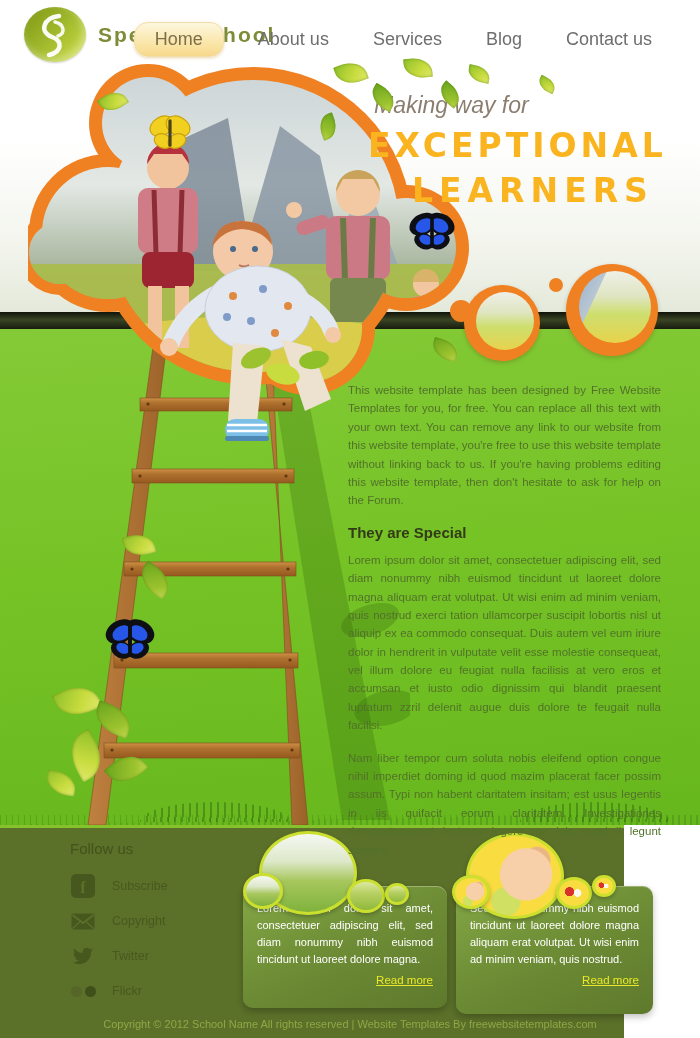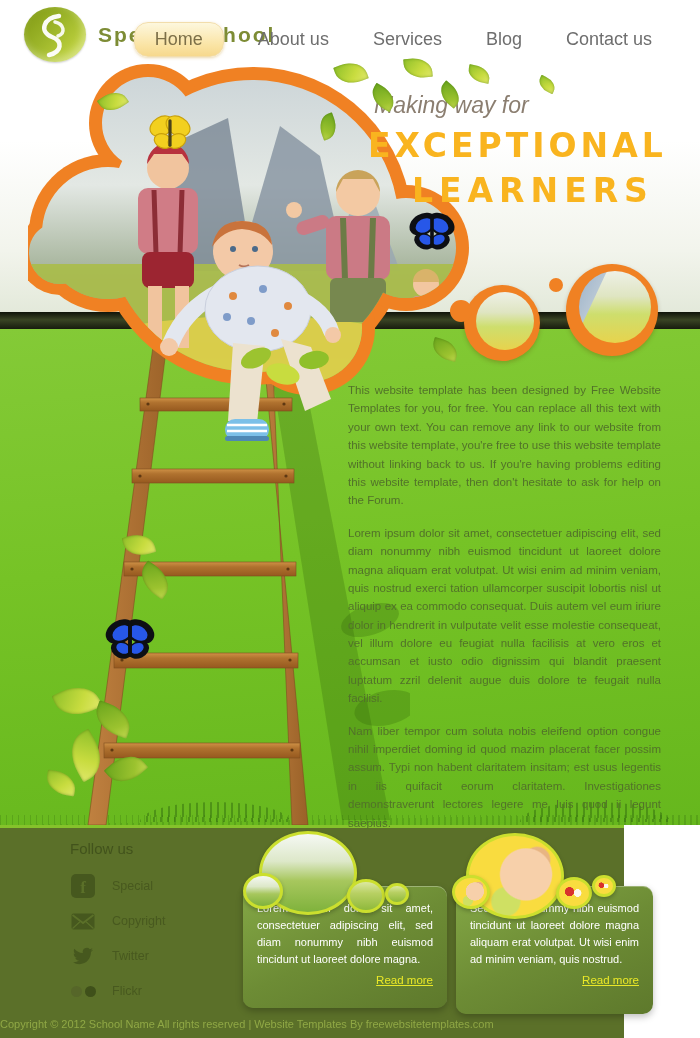--- a/index.html
+++ b/index.html
@@ -145,21 +145,21 @@
   .scene-candy{
     background:
       radial-gradient(circle at 35% 45%, #d8312c 0 18%, rgba(0,0,0,0) 20%),
       radial-gradient(circle at 62% 50%, #fdf7ee 0 16%, rgba(0,0,0,0) 18%),
       #f9dc3f;
   }
   .scene-grass{
     background:linear-gradient(#dce8a2 0%,#b8d063 40%,#8fb93c 100%);
   }
   .copyright{
-    position:absolute;left:0;bottom:8px;width:700px;
+    position:absolute;left:0;bottom:8px;width:700px;text-align:center;
     font-size:11px;color:#90a845;
   }
 </style>
 </head>
 <body>
 
 <div class="page-top"></div>
 <div class="dark-band"></div>
 
 <div class="green-section">
@@ -399,36 +399,37 @@
     <ellipse cx="25" cy="26" rx="5" ry="3.6" transform="rotate(-25 25 26)"></ellipse>
   </g>
   <rect x="18.6" y="8" width="2.8" height="24" rx="1.4" fill="#0d0f14"></rect>
 </svg>
 
 <div class="content">
   <div class="section">
     <p>This website template has been designed by Free Website Templates for you, for free. You can replace all this text with your own text. You can remove any link to our website from this website template, you're free to use this website template without linking back to us. If you're having problems editing this website template, then don't hesitate to ask for help on the Forum.</p>
   </div>
   <div class="section">
+    <h2>They are Special</h2>
     <p>Lorem ipsum dolor sit amet, consectetuer adipiscing elit, sed diam nonummy nibh euismod tincidunt ut laoreet dolore magna aliquam erat volutpat. Ut wisi enim ad minim veniam, quis nostrud exerci tation ullamcorper suscipit lobortis nisl ut aliquip ex ea commodo consequat. Duis autem vel eum iriure dolor in hendrerit in vulputate velit esse molestie consequeat, vel illum dolore eu feugiat nulla facilisis at vero eros et accumsan et iusto odio dignissim qui blandit praesent luptatum zzril delenit augue duis dolore te feugait nulla facilisi.</p>
     <p>Nam liber tempor cum soluta nobis eleifend option congue nihil imperdiet doming id quod mazim placerat facer possim assum. Typi non habent claritatem insitam; est usus legentis in iis quifacit eorum claritatem. Investigationes demonstraverunt lectores legere me luis quod ii legunt saepius.</p>
   </div>
 </div>
 
 <div class="footer">
 
   <div class="follow">
     <h3>Follow us</h3>
     <div class="follow-row">
       <div class="follow-icon">
           <div class="fb-badge">
             <span>f</span>
           </div>
         </div>
-      <span class="follow-label">Special</span>
+      <span class="follow-label">Subscribe</span>
     </div>
     <div class="follow-row">
       <div class="follow-icon">
         <svg width="24" height="17" viewBox="0 0 24 17">
           <rect x="0.5" y="0.5" width="23" height="16" rx="2" fill="#46581e"></rect>
           <path d="M1.5 2 L12 10 L22.5 2" stroke="#5b7029" stroke-width="1.8" fill="none"></path>
           <path d="M1.5 15.5 L9 8.8 M22.5 15.5 L15 8.8" stroke="#5b7029" stroke-width="1.2"></path>
         </svg>
       </div>
       <span class="follow-label">Copyright</span>

